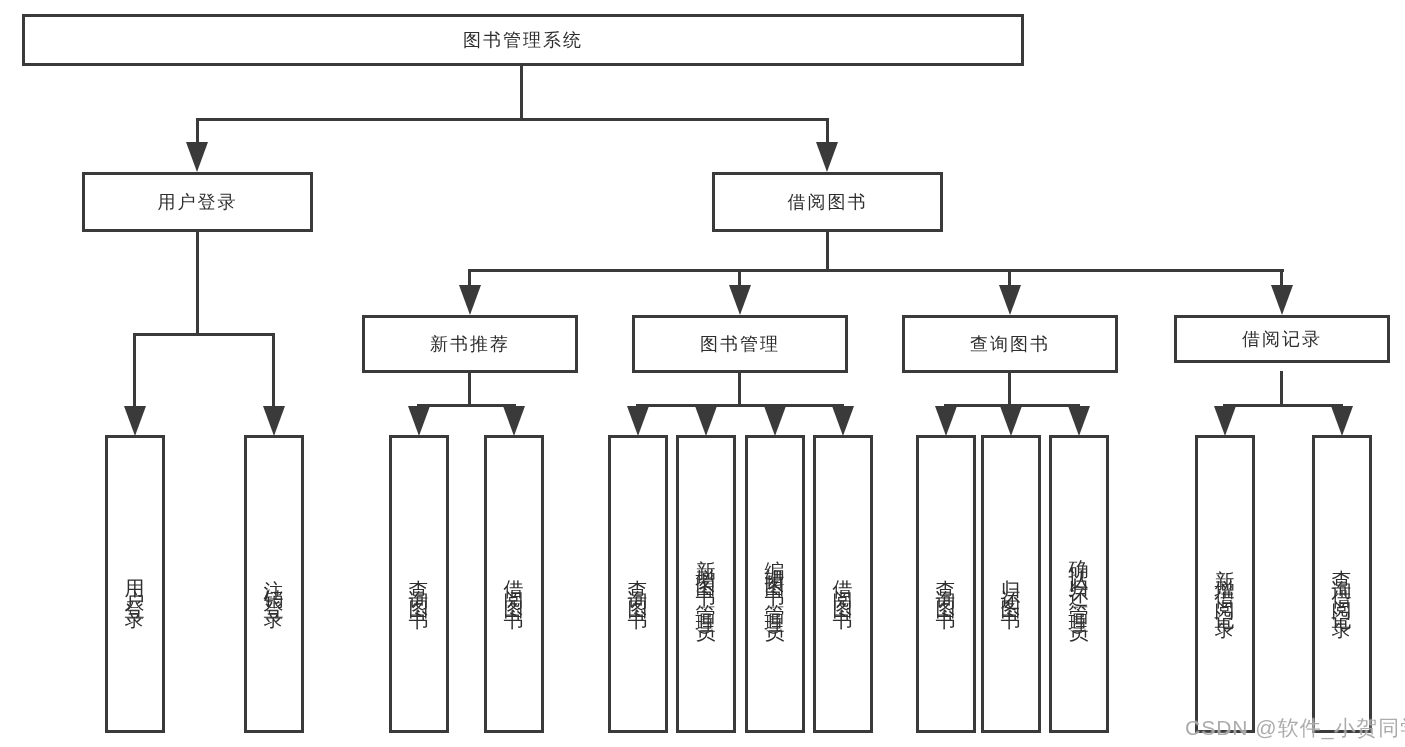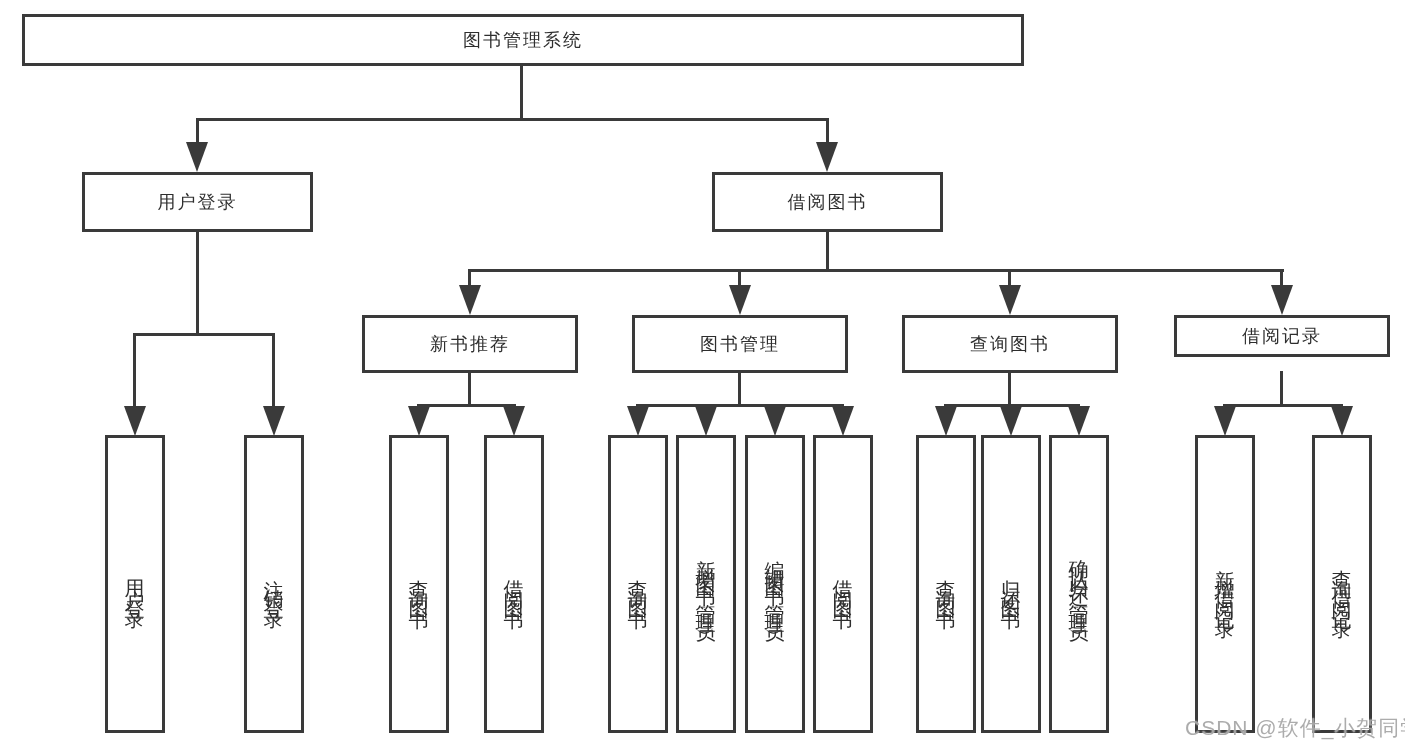--- a/index.html
+++ b/index.html
@@ -59,21 +59,21 @@
 <div class="canvas">
 
   <div class="box" style="left:22px;top:14px;width:1002px;height:52px;">图书管理系统</div>
 
   <div class="box" style="left:82px;top:172px;width:231px;height:60px;">用户登录</div>
   <div class="box" style="left:712px;top:172px;width:231px;height:60px;">借阅图书</div>
 
   <div class="box" style="left:362px;top:315px;width:216px;height:58px;">新书推荐</div>
   <div class="box" style="left:632px;top:315px;width:216px;height:58px;">图书管理</div>
   <div class="box" style="left:902px;top:315px;width:216px;height:58px;">查询图书</div>
-  <div class="box" style="left:1174px;top:315px;width:216px;height:42px;">借阅记录</div>
+  <div class="box" style="left:1174px;top:315px;width:216px;height:48px;">借阅记录</div>
 
   <div class="vbox" style="left:105px;top:435px;width:60px;height:298px;">用户登录</div>
   <div class="vbox" style="left:244px;top:435px;width:60px;height:298px;">注销登录</div>
 
   <div class="vbox" style="left:389px;top:435px;width:60px;height:298px;">查询图书</div>
   <div class="vbox" style="left:484px;top:435px;width:60px;height:298px;">借阅图书</div>
 
   <div class="vbox" style="left:608px;top:435px;width:60px;height:298px;">查询图书</div>
   <div class="vbox" style="left:676px;top:435px;width:60px;height:298px;letter-spacing:9px;">新增图书（管理员）</div>
   <div class="vbox" style="left:745px;top:435px;width:60px;height:298px;letter-spacing:9px;">编辑图书（管理员）</div>

